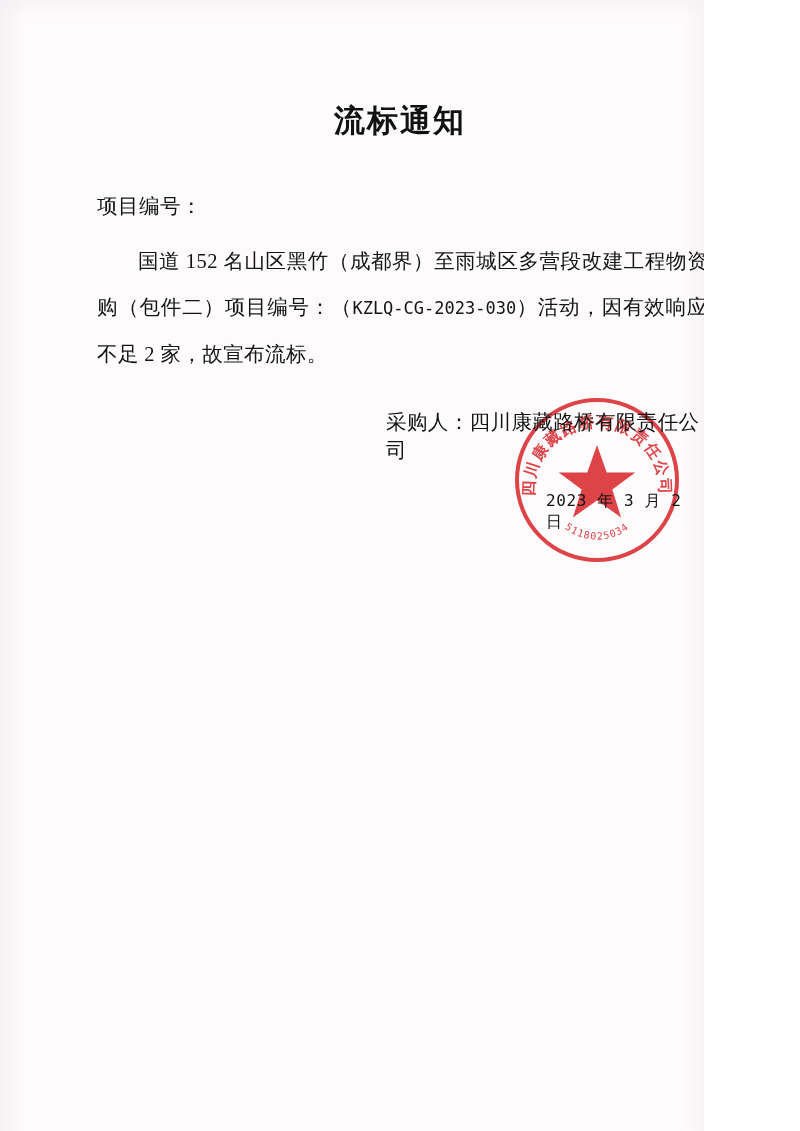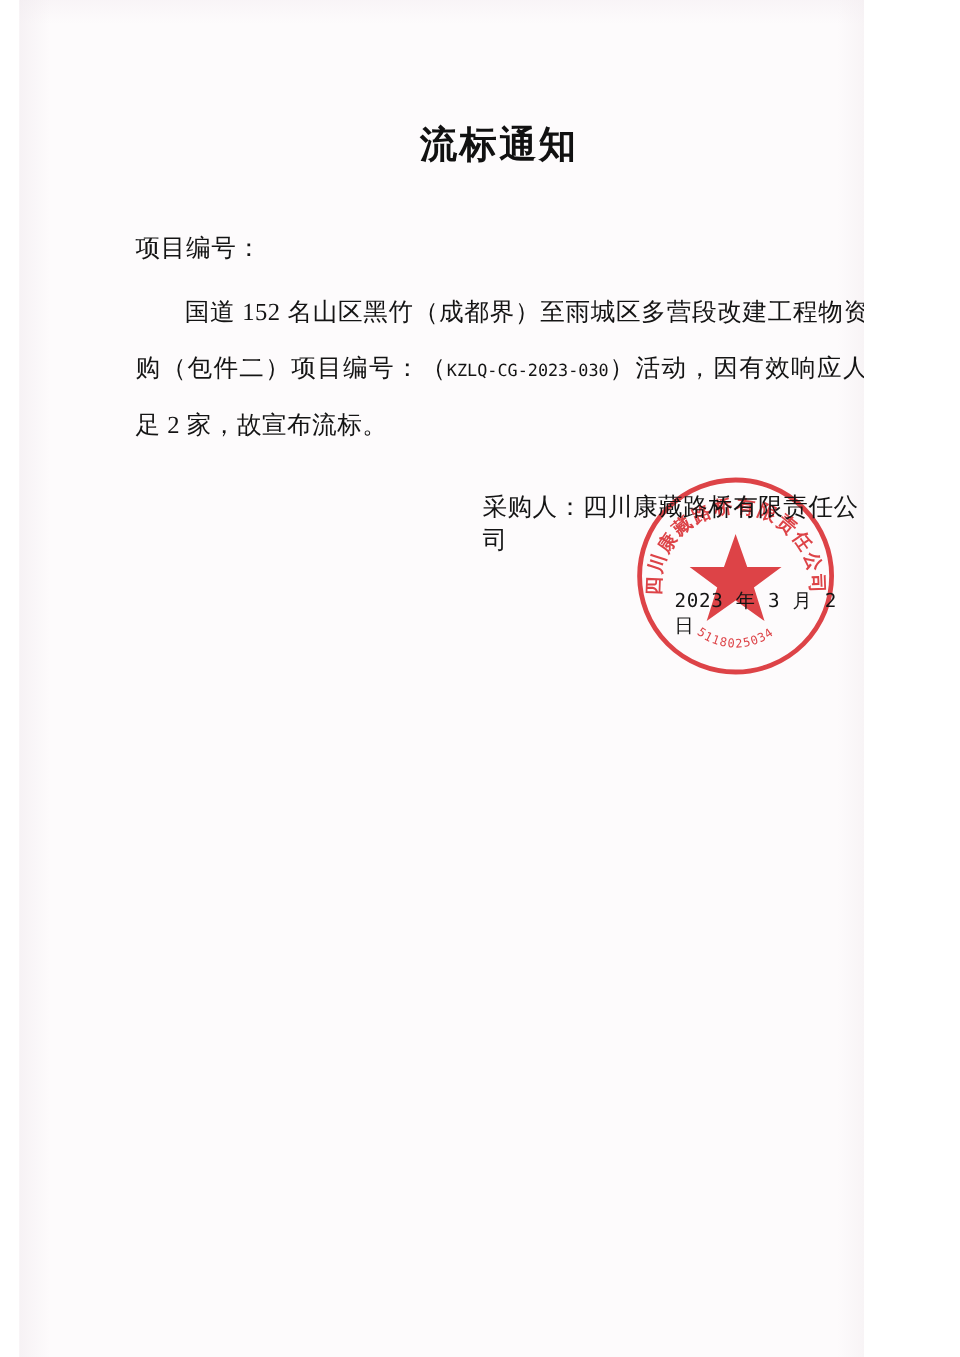--- a/index.html
+++ b/index.html
@@ -13,21 +13,20 @@
     font-family: "Liberation Serif", "DejaVu Serif", serif;
     overflow: hidden;
   }
   .page {
     position: relative;
     width: 704px;
     height: 1131px;
     background: #fdfbfc;
     box-sizing: border-box;
     overflow: hidden;
-    margin-left: 16px;
   }
   
   .page::before {
     content: "";
     position: absolute;
     inset: 0;
     background:
       linear-gradient(to right, rgba(240,234,238,0.55) 0px, rgba(255,255,255,0) 26px),
       linear-gradient(to left, rgba(243,237,240,0.5) 0px, rgba(255,255,255,0) 22px),
       linear-gradient(to bottom, rgba(244,238,242,0.5) 0px, rgba(255,255,255,0) 20px);
@@ -60,21 +59,21 @@
     width: 632px;
     font-size: 20.5px;
     line-height: 46px;
     color: #141414;
     text-align: justify;
     text-indent: 41px;
     letter-spacing: 0.4px;
   }
   .body-text .code {
     font-family: "DejaVu Sans Mono", "Liberation Mono", monospace;
-    font-size: 14px;
+    font-size: 17px;
     letter-spacing: 0px;
   }
   .signer {
     position: absolute;
     top: 408px;
     left: 386px;
     font-size: 20.5px;
     color: #141414;
     letter-spacing: 0.4px;
     z-index: 3;

